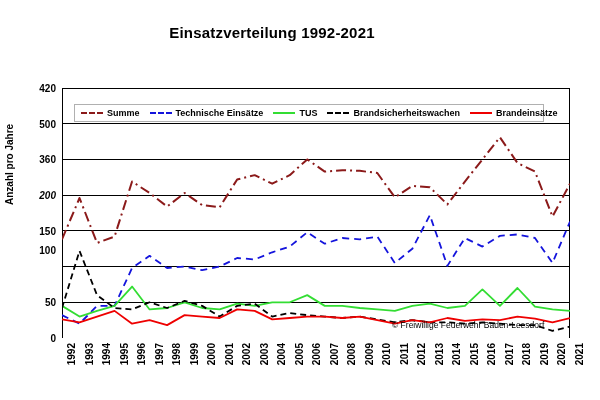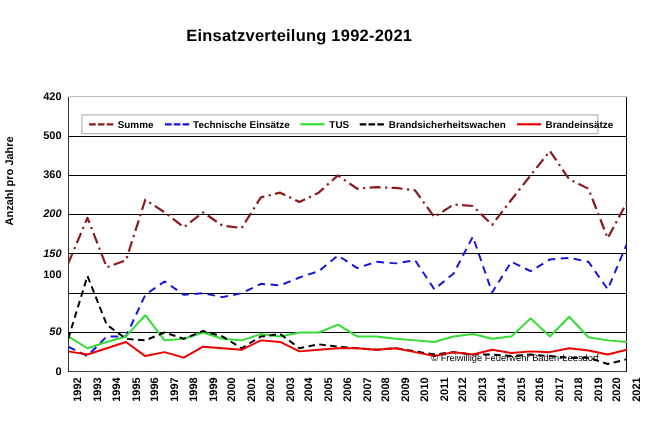--- a/index.html
+++ b/index.html
@@ -157,23 +157,23 @@
         <line x1="472.9655172413793" x2="472.9655172413793" y1="250" y2="254" stroke="#000000" stroke-width="1"></line>
         <line x1="490.48275862068965" x2="490.48275862068965" y1="250" y2="254" stroke="#000000" stroke-width="1"></line>
         <line x1="508" x2="508" y1="250" y2="254" stroke="#000000" stroke-width="1"></line>
         <polyline points="0.00,151.43 17.52,110.00 35.03,155.00 52.55,148.57 70.07,93.57 87.59,105.00 105.10,118.57 122.62,105.00 140.14,117.14 157.66,119.29 175.17,91.43 192.69,87.14 210.21,95.71 227.72,87.14 245.24,71.43 262.76,83.57 280.28,82.14 297.79,82.86 315.31,85.00 332.83,109.29 350.34,97.86 367.86,99.29 385.38,116.43 402.90,93.57 420.41,71.43 437.93,49.29 455.45,75.00 472.97,83.57 490.48,128.57 508.00,95.71" fill="none" stroke="#8B1A1A" stroke-width="2" stroke-dasharray="10,4,2,4" stroke-linejoin="round"></polyline>
         <polyline points="0.00,227.14 17.52,235.71 35.03,217.86 52.55,217.86 70.07,180.00 87.59,167.86 105.10,180.00 122.62,178.57 140.14,182.14 157.66,178.57 175.17,170.00 192.69,171.43 210.21,164.29 227.72,158.57 245.24,144.29 262.76,155.71 280.28,150.00 297.79,151.43 315.31,148.57 332.83,175.00 350.34,160.71 367.86,127.14 385.38,177.86 402.90,150.00 420.41,158.57 437.93,147.86 455.45,146.43 472.97,150.00 490.48,175.00 508.00,133.57" fill="none" stroke="#1414DC" stroke-width="1.8" stroke-dasharray="7,5" stroke-linejoin="round"></polyline>
         <polyline points="0.00,217.86 17.52,228.57 35.03,222.86 52.55,217.86 70.07,198.57 87.59,221.43 105.10,220.00 122.62,214.29 140.14,220.00 157.66,221.43 175.17,215.71 192.69,217.86 210.21,214.29 227.72,214.29 245.24,207.14 262.76,217.86 280.28,217.86 297.79,220.00 315.31,221.43 332.83,222.86 350.34,217.86 367.86,215.71 385.38,220.00 402.90,217.86 420.41,201.43 437.93,217.86 455.45,200.00 472.97,218.57 490.48,221.43 508.00,222.86" fill="none" stroke="#33DD33" stroke-width="1.8" stroke-linejoin="round"></polyline>
         <polyline points="0.00,220.00 17.52,162.86 35.03,207.14 52.55,220.00 70.07,221.43 87.59,214.29 105.10,220.00 122.62,212.86 140.14,217.86 157.66,228.57 175.17,217.86 192.69,215.71 210.21,228.57 227.72,225.00 245.24,227.14 262.76,228.57 280.28,230.00 297.79,228.57 315.31,231.43 332.83,234.29 350.34,232.14 367.86,234.29 385.38,234.29 402.90,235.71 420.41,234.29 437.93,235.71 455.45,237.14 472.97,237.14 490.48,242.86 508.00,238.57" fill="none" stroke="#000000" stroke-width="1.8" stroke-dasharray="6,4" stroke-linejoin="round"></polyline>
         <polyline points="0.00,231.43 17.52,234.29 35.03,228.57 52.55,222.86 70.07,235.71 87.59,232.14 105.10,237.14 122.62,227.14 140.14,228.57 157.66,230.00 175.17,221.43 192.69,222.86 210.21,231.43 227.72,230.00 245.24,228.57 262.76,228.57 280.28,230.00 297.79,228.57 315.31,232.14 332.83,235.71 350.34,232.14 367.86,234.29 385.38,230.00 402.90,232.86 420.41,231.43 437.93,232.14 455.45,228.57 472.97,230.71 490.48,234.29 508.00,230.00" fill="none" stroke="#EE0000" stroke-width="1.8" stroke-linejoin="round"></polyline>
       </svg>
   <div class="ytick" style="top: 250px;">0</div>
-      <div class="ytick" style="top: 214.286px; font-style: italic;">50</div>
+      <div class="ytick" style="top: 214.286px;">50</div>
       <div class="ytick" style="top: 162px;">100</div>
-      <div class="ytick" style="top: 142.857px; font-style: italic;">150</div>
+      <div class="ytick" style="top: 142.857px;">150</div>
       <div class="ytick" style="top: 107.143px; font-style: italic;">200</div>
       <div class="ytick" style="top: 71.4286px;">360</div>
       <div class="ytick" style="top: 35.7143px;">500</div>
       <div class="ytick" style="top: 0px;">420</div>
       <div class="xtick" style="left: 4px;">1992</div>
       <div class="xtick" style="left: 21.5172px;">1993</div>
       <div class="xtick" style="left: 39.0345px;">1994</div>
       <div class="xtick" style="left: 56.5517px;">1995</div>
       <div class="xtick" style="left: 74.069px;">1996</div>
       <div class="xtick" style="left: 91.5862px;">1997</div>

